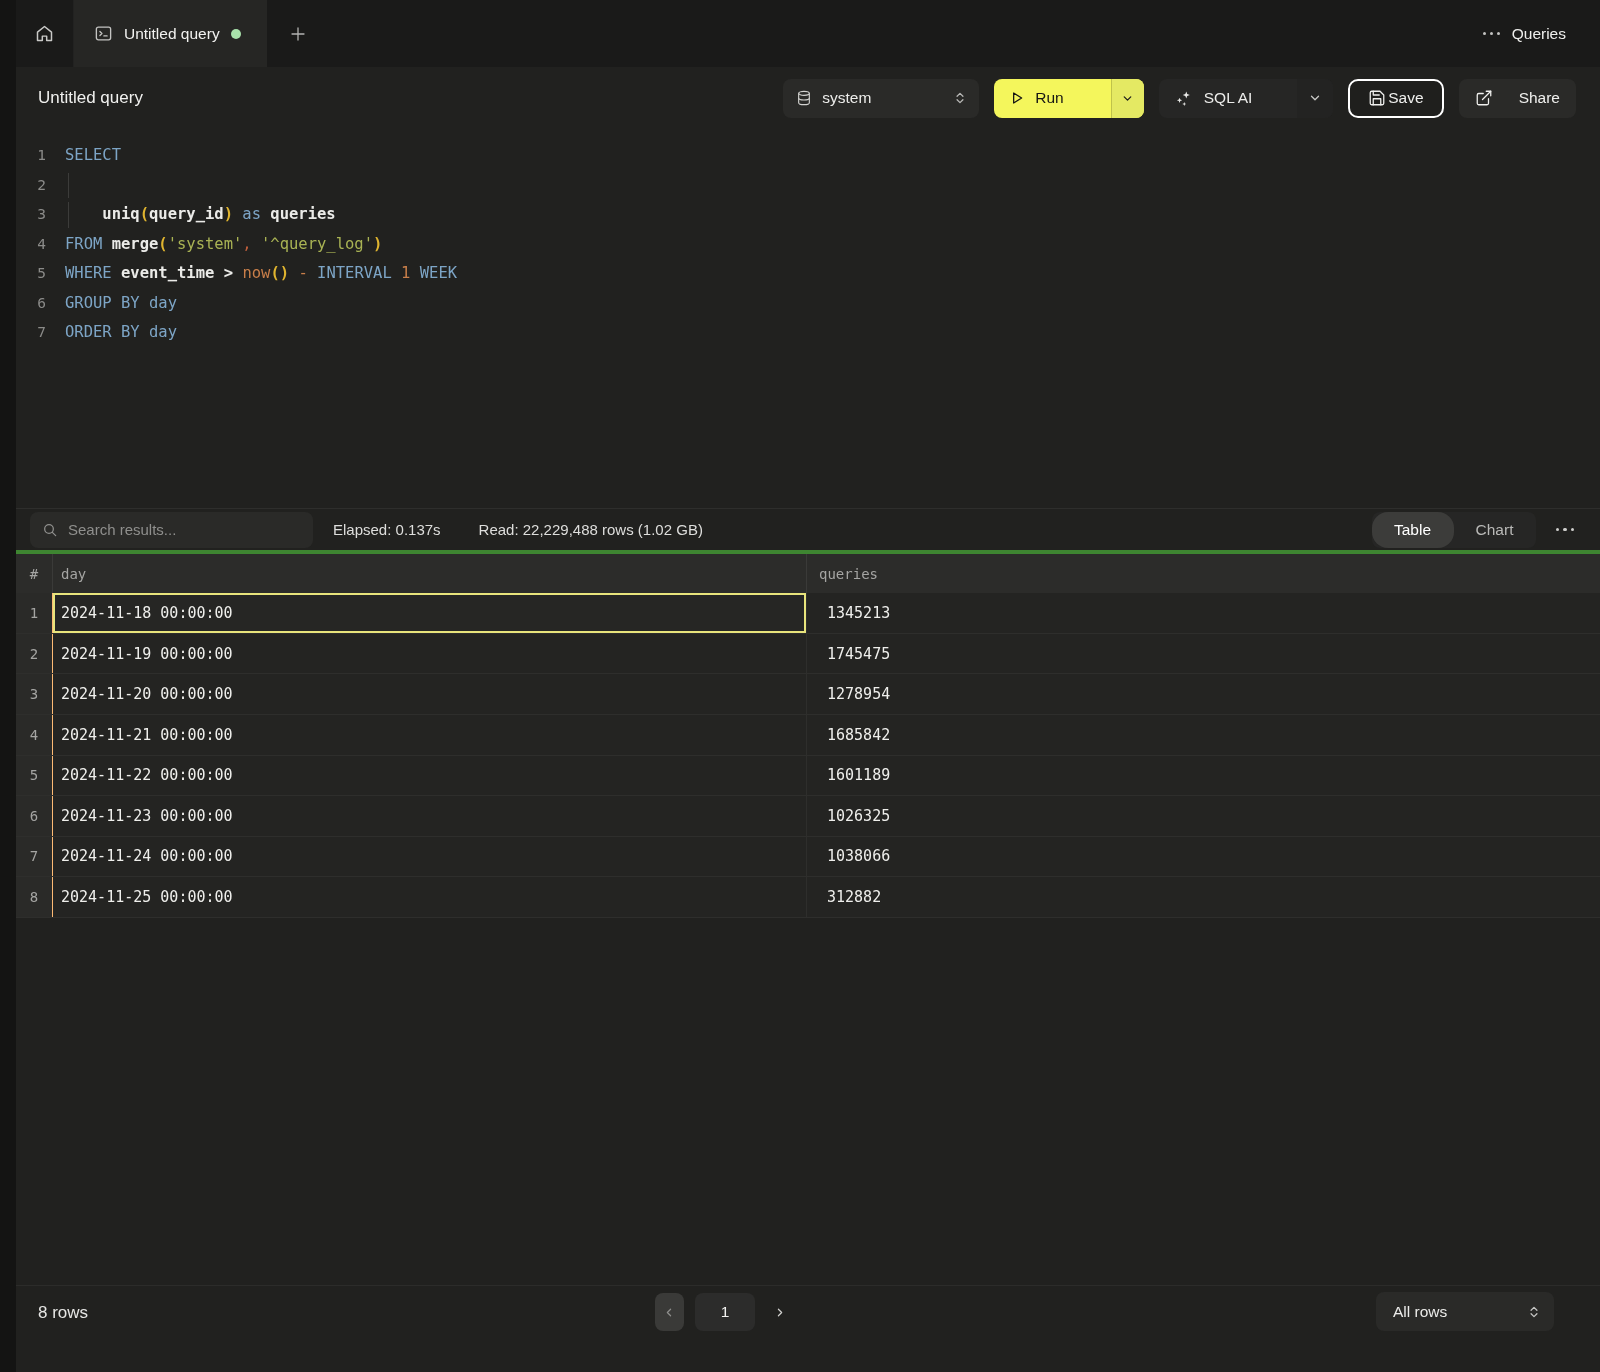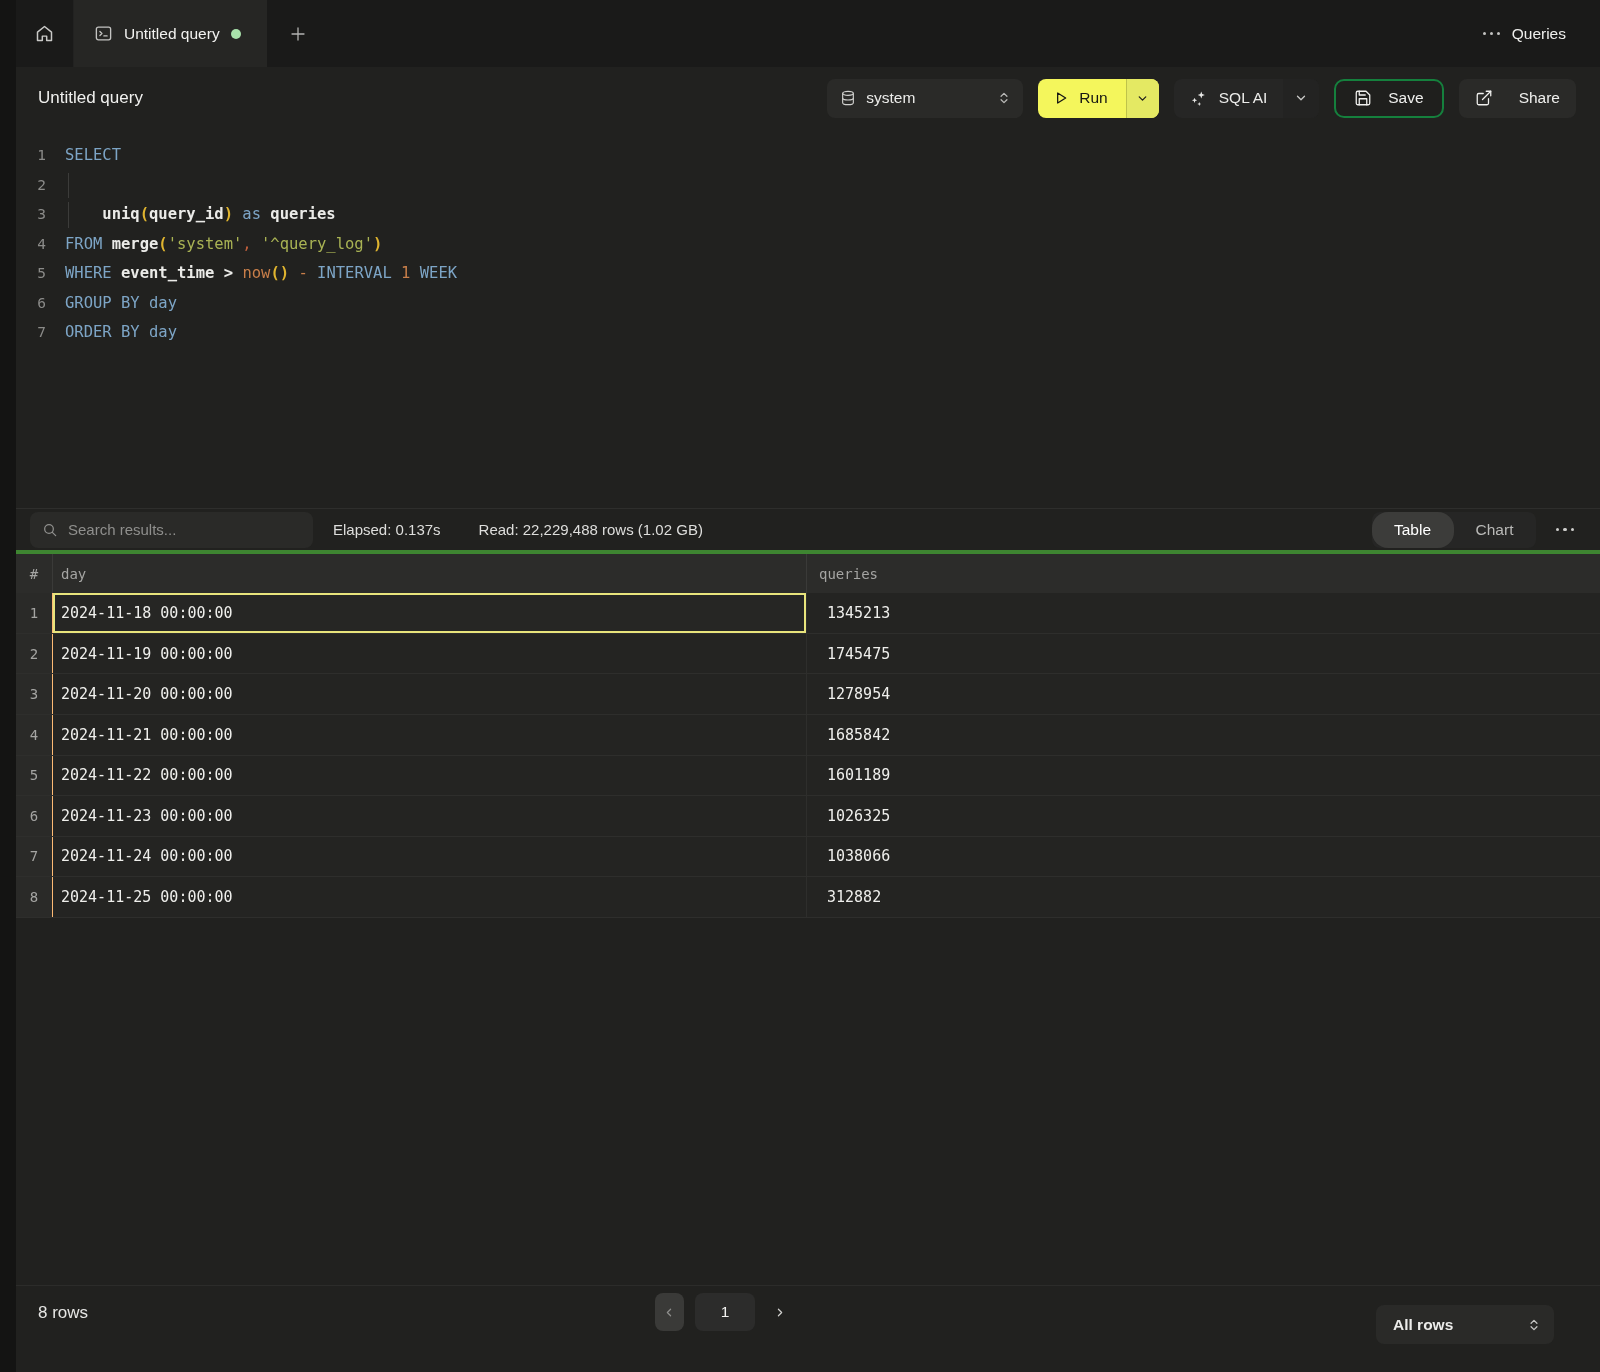--- a/index.html
+++ b/index.html
@@ -24,30 +24,30 @@
   .tab-spacer { flex:1; }
   .queries-link { display:flex; align-items:center; gap:12px; padding-right:34px; cursor:pointer; }
   .queries-link .dots { display:flex; gap:4px; align-items:center; }
   .queries-link .dots i { width:3px; height:3px; border-radius:50%; background:#c3c3c1; }
   .queries-link span.lbl { font-size:15.5px; color:#eeeeec; }
 
   
   .query-header { height:62px; display:flex; align-items:center; padding:0 24px 0 22px; flex:none; }
   .page-title { font-size:17px; color:#f0f0ee; font-weight:400; }
   .header-actions { margin-left:auto; display:flex; align-items:center; gap:15px; }
-  .btn { display:flex; align-items:center; height:39px; border-radius:8px; font-size:15.5px; cursor:pointer; }
+  .btn { display:flex; align-items:center; height:39px; border-radius:8px; font-size:15.5px; cursor:pointer;gap:29px; }
   .db-select { background:#2a2a28; width:196px; padding:0 12px 0 13px; gap:10px; color:#ececea; }
   .db-select .sel-caret { margin-left:auto; color:#b8b8b6; }
   .run-btn { background:#f4f65c; color:#161613; overflow:hidden; padding:0; }
   .run-main { display:flex; align-items:center; gap:10px; padding:0 18px 0 15px; height:100%; font-weight:500; }
   .run-caret { width:33px; height:100%; background:#e4e963; border-left:1px solid rgba(80,85,0,0.25); display:flex; align-items:center; justify-content:center; color:#1f1f1c; }
   .sqlai-btn { background:#262625; color:#ececea; padding:0; overflow:hidden; }
   .sqlai-main { display:flex; align-items:center; gap:11px; padding:0 16px 0 15px; height:100%; }
   .sqlai-caret { width:36px; height:100%; display:flex; align-items:center; justify-content:center; color:#c9c9c7; background:#232322; }
-  .save-btn { background:#1f1f1d; border:2px solid #15803d; border-radius:10px; gap:16px; padding:0 18px; color:#f0f0ee; }
+  .save-btn { background:#1f1f1d; border:2px solid #ffffff; border-radius:10px; gap:2px; padding:0 18px; color:#f0f0ee; }
   .share-btn { background:#2a2a28; gap:26px; padding:0 16px; color:#f0f0ee; }
 
   
   .editor { flex:1; padding-top:12px; overflow:hidden; font-family:"DejaVu Sans Mono", monospace; }
   .code-line { display:flex; height:29.5px; line-height:29.5px; font-size:15.5px; position:relative; }
   .code-line .line-num { width:30px; text-align:right; color:#8b8b89; flex:none; font-size:14.5px; }
   .code-line .line-code { padding-left:19px; white-space:pre; }
   .code-line.guide::before { content:""; position:absolute; left:52px; top:2px; bottom:2px; width:1px; background:#3c3c3a; }
   .tk-kw { color:#7da5c6; }
   .tk-fn { color:#ebebe8; font-weight:700; }
@@ -89,21 +89,21 @@
   .t-row .c-day.selected { box-shadow:inset 0 0 0 2px #e8e47c; background:#262624; }
   .table-fill { flex:1; background:#21211f; }
 
   
   .footer { height:87px; border-top:1px solid #2c2c2a; position:relative; flex:none; }
   .rows-count { position:absolute; left:22px; top:17px; font-size:17px; color:#e6e6e4; }
   .pagination { position:absolute; left:639px; top:7px; display:flex; align-items:center; gap:11px; }
   .pg-prev { width:29px; height:38px; background:#3a3a38; border-radius:8px; display:flex; align-items:center; justify-content:center; color:#8f8f8d; cursor:pointer; }
   .pg-page { width:60px; height:38px; background:#2c2c2b; border-radius:8px; display:flex; align-items:center; justify-content:center; color:#f2f2f0; font-size:15.5px; cursor:pointer; }
   .pg-next { width:26px; height:38px; display:flex; align-items:center; justify-content:center; color:#d2d2d0; cursor:pointer; }
-  .rows-per-page { position:absolute; right:46px; top:19px; width:178px; height:39px; background:#2a2a28; border-radius:8px; display:flex; align-items:center; padding:0 13px 0 17px; cursor:pointer;font-weight:bold; }
+  .rows-per-page { position:absolute; right:46px; top:6px; width:178px; height:39px; background:#2a2a28; border-radius:8px; display:flex; align-items:center; padding:0 13px 0 17px; cursor:pointer; }
   .rows-per-page .rpp-label { font-size:15.5px; color:#ececea; }
   .rows-per-page .sel-caret { margin-left:auto; color:#c5c5c3; }
 
   svg { display:block; }
 </style>
 </head>
 <body>
 
 <div class="app">
   <div class="left-strip"></div>

